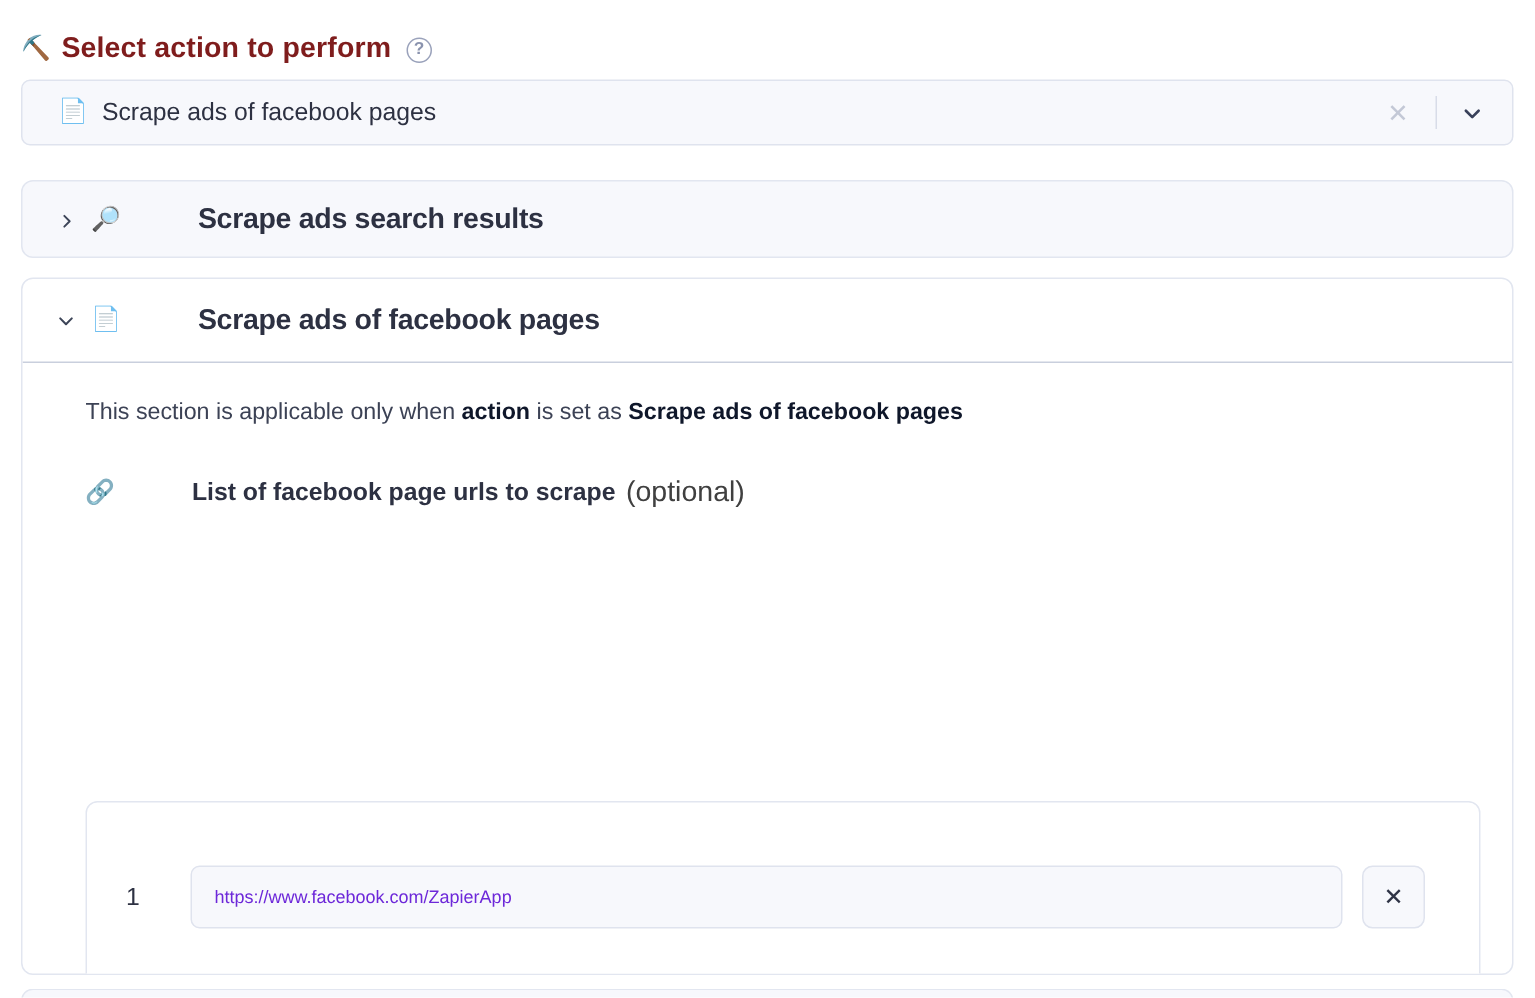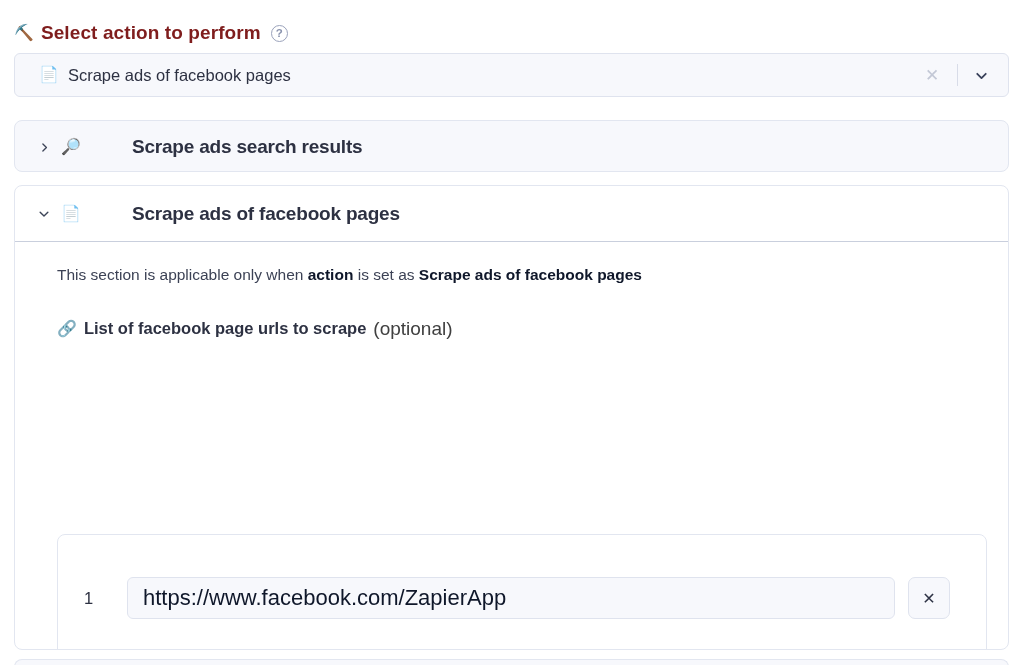--- a/index.html
+++ b/index.html
@@ -181,20 +181,21 @@
     align-items: center;
     gap: 7px;
     padding-left: 42px;
     margin-top: 32px;
     height: 22px;
   }
   .list-label-text {
     font-size: 16.5px;
     font-weight: 600;
     color: #2d3142;
+    margin-left: 44px;
   }
   .optional {
     font-size: 19px;
     color: #404040;
     font-weight: 400;
   }
 
   .list-card {
     position: absolute;
     left: 42px;
@@ -219,23 +220,23 @@
     color: #2d3142;
     text-align: left;
   }
   .row-input {
     width: 768px;
     height: 42px;
     box-sizing: border-box;
     background: #f7f8fc;
     border: 1px solid #dfe3ee;
     border-radius: 6px;
-    font-size: 22px;
+    font-size: 12px;
     font-family: "Liberation Sans", sans-serif;
-    color: #0f172a;
+    color: #6d28d9;
     padding: 0 15px;
     outline: none;
   }
   .row-remove {
     width: 42px;
     height: 42px;
     margin-left: 13px;
     box-sizing: border-box;
     background: #f7f8fc;
     border: 1px solid #dfe3ee;

